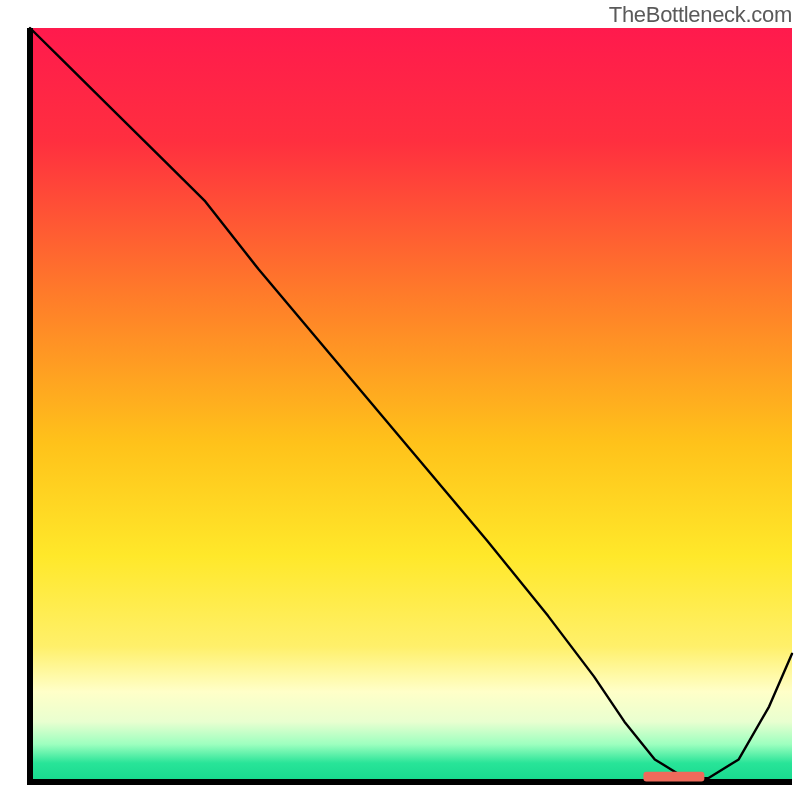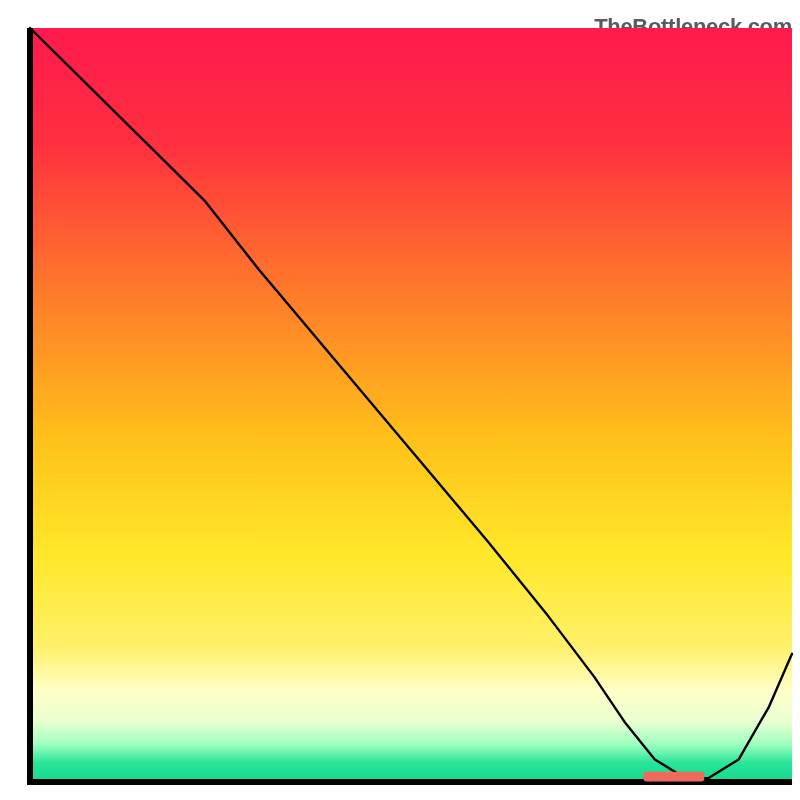--- a/index.html
+++ b/index.html
@@ -14,24 +14,23 @@
   .frame {
     position: relative;
     width: 800px;
     height: 800px;
   }
   .watermark {
     position: absolute;
     top: 2px;
     right: 8px;
     font-size: 22px;
-    font-weight: 700;
+    font-weight: 400;
     color: #5a5a5a;
     letter-spacing: -0.3px;
-    margin-top: 12px;
   }
   svg.plot {
     position: absolute;
     left: 0;
     top: 0;
   }
 </style>
 </head>
 <body>
 

